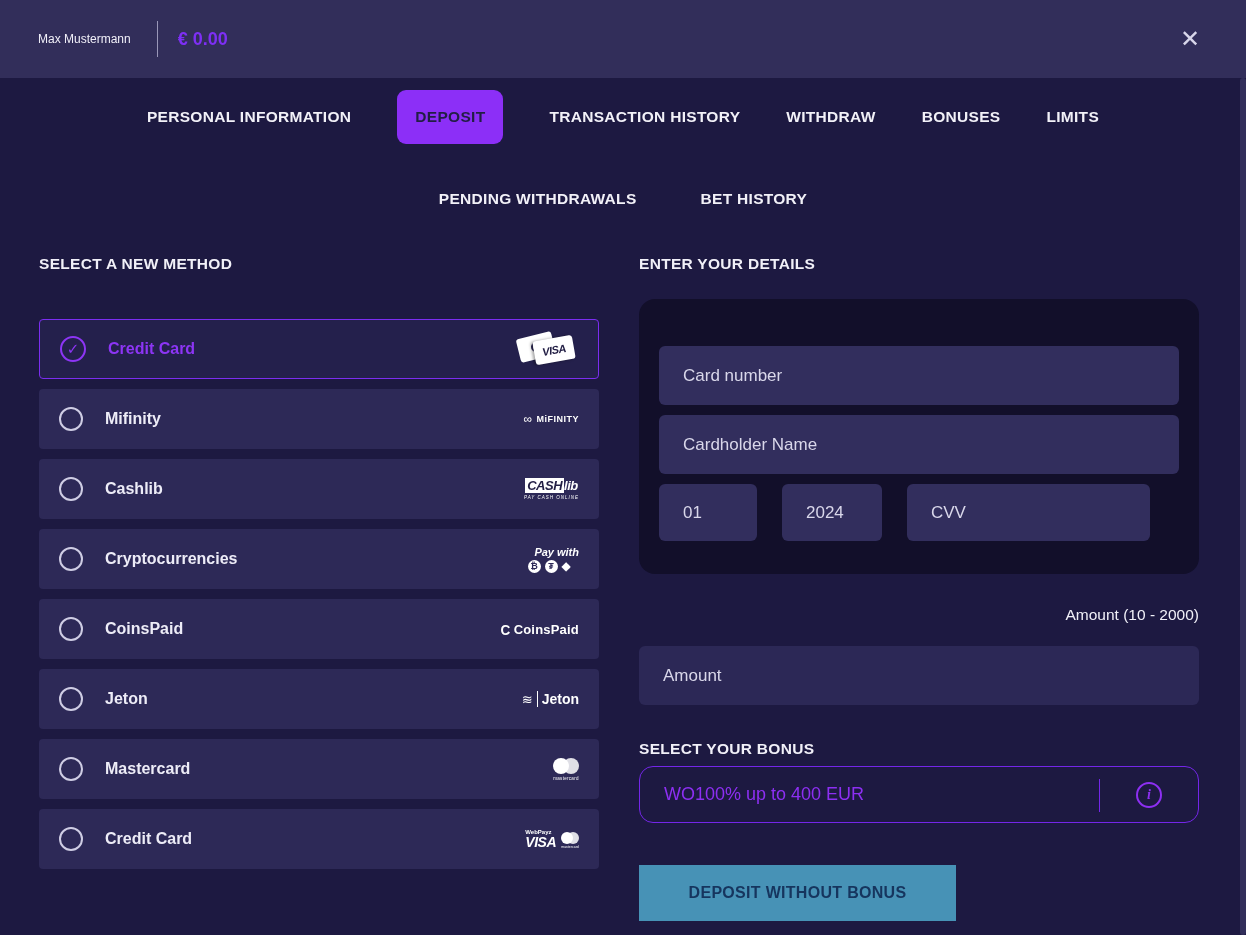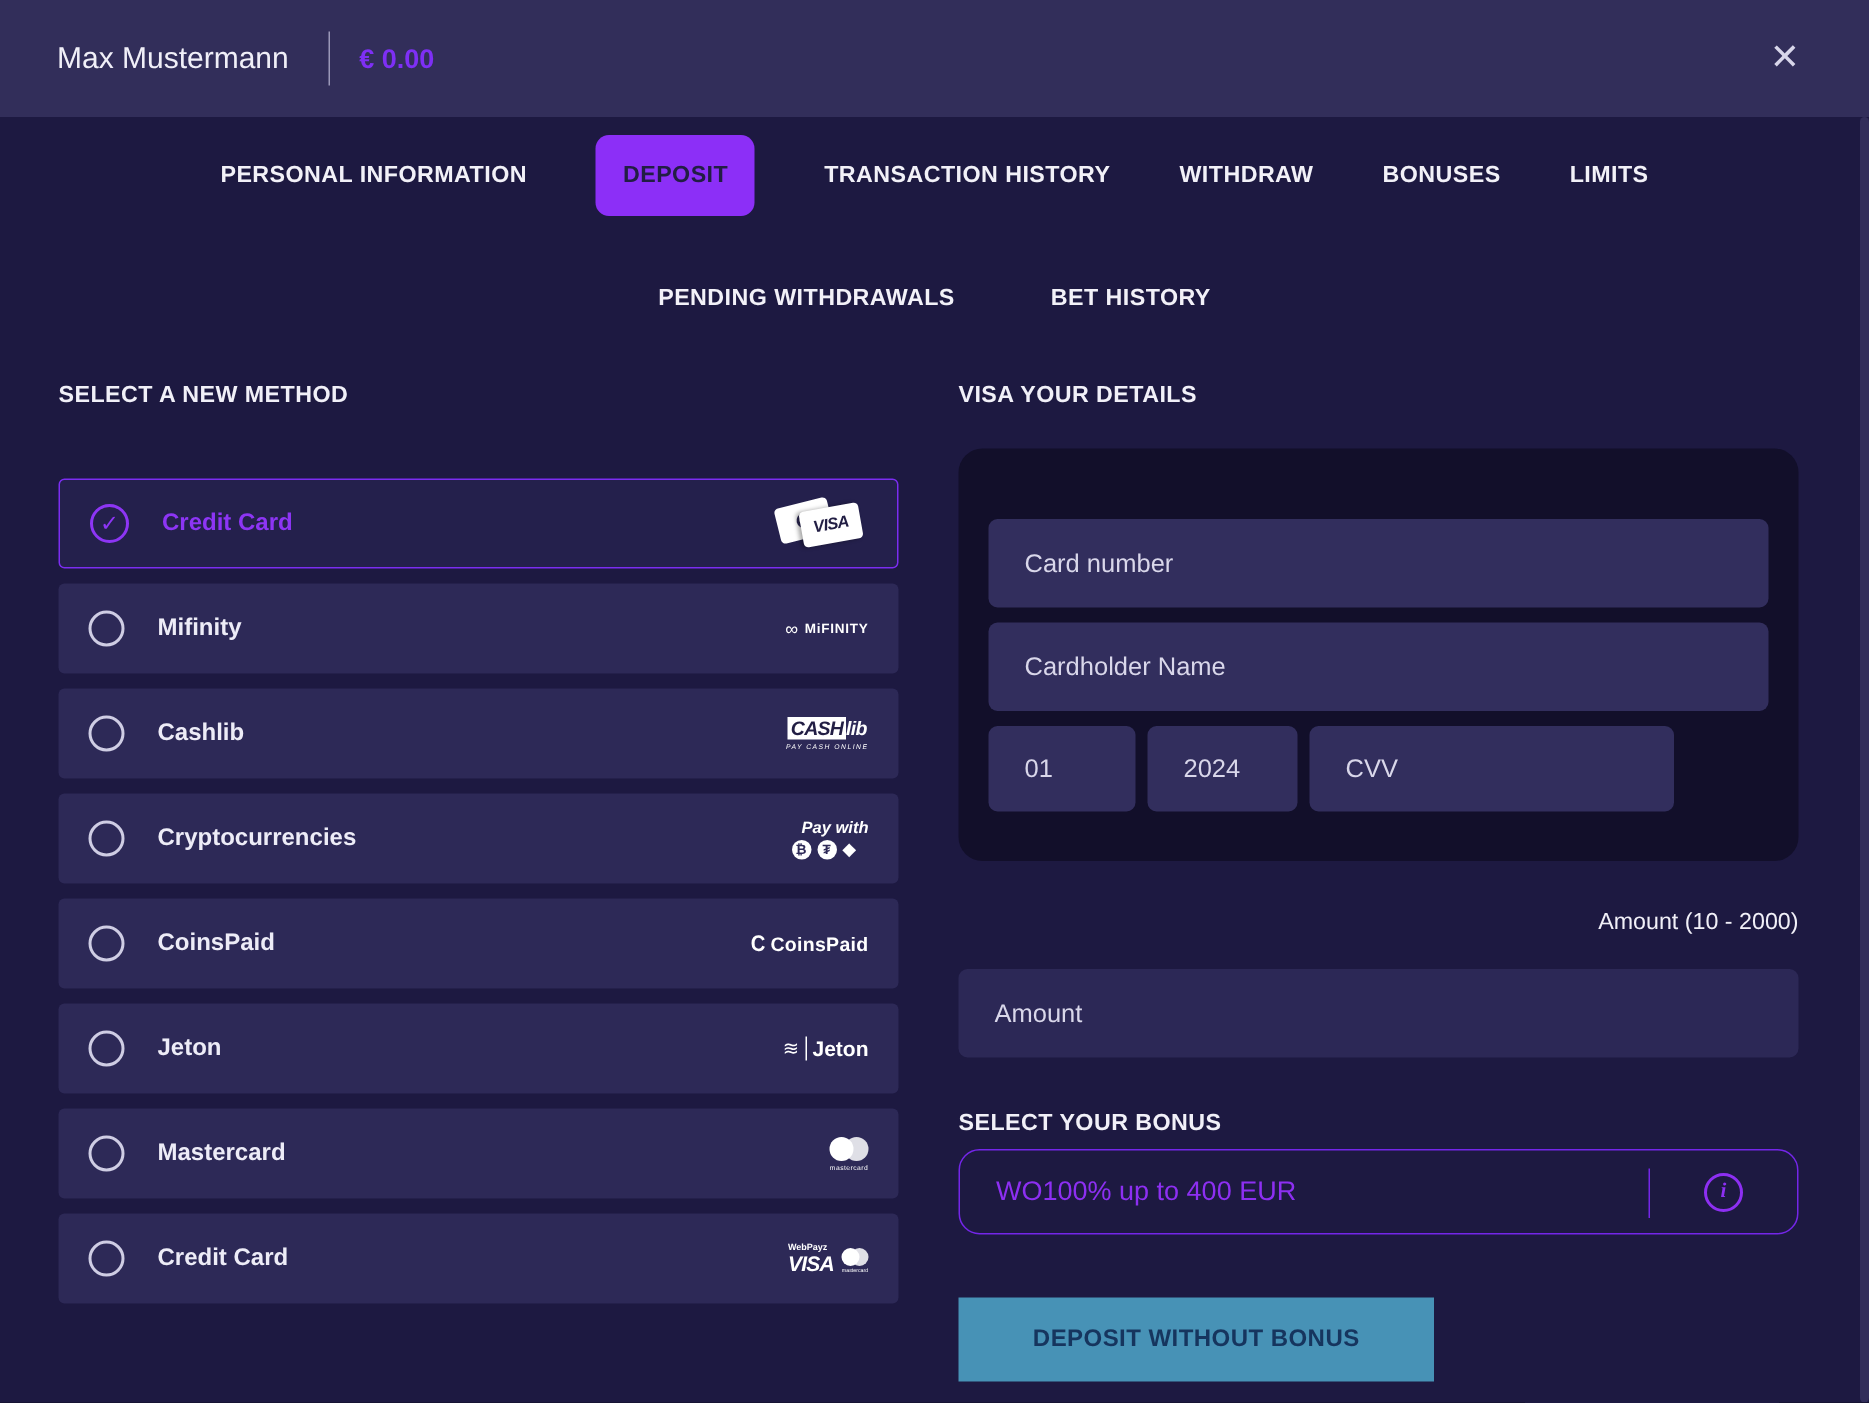--- a/index.html
+++ b/index.html
@@ -3,21 +3,21 @@
 <meta charset="utf-8">
 <style>
   * { margin:0; padding:0; box-sizing:border-box; }
   html,body { width:1246px; height:935px; background:#13102b; }
   body { font-family:"Liberation Sans","DejaVu Sans",sans-serif; overflow:hidden; }
   .app { position:relative; width:1246px; height:935px; background:#1d1941; overflow:hidden; }
 
   
   .topbar { position:absolute; top:0; left:0; width:1246px; height:78px; background:#322e5a;
             display:flex; align-items:center; padding:0 38px; }
-  .username { color:#f0eff8; font-size:20px; font-weight:500;text-align:right; }
+  .username { color:#f0eff8; font-size:12px; font-weight:500;text-align:right; }
   .hdr-divider { width:1px; height:36px; background:#9a97b8; margin:0 20px 0 26px; }
   .balance { color:#7e2ff5; font-size:18px; font-weight:700; }
   .close-btn { margin-left:auto; color:#d8d6ea; font-size:24px; font-weight:300; cursor:pointer;
                line-height:1; padding:4px 8px; }
 
   
   .tabs-row1 { position:absolute; top:90px; left:0; width:1246px; display:flex;
                justify-content:center; align-items:center; gap:46px; }
   .tabs-row2 { position:absolute; top:172px; left:0; width:1246px; display:flex;
                justify-content:center; align-items:center; gap:64px; }
@@ -93,21 +93,21 @@
   .logo-webpayz .mc-text { font-size:3.5px; margin-top:1px; }
 
   
   .details-card { margin-top:26px; width:560px; height:275px; background:#120f2a; border-radius:16px;
                   padding:47px 20px 0 20px; }
   .txt-input { display:block; width:100%; height:59px; background:#322e5d; border:none; border-radius:6px;
                color:#d9d7ea; font-size:17px; padding:0 24px; outline:none;
                font-family:"Liberation Sans","DejaVu Sans",sans-serif; }
   .txt-input::placeholder { color:#d9d7ea; opacity:1; }
   .details-card .txt-input { margin-bottom:10px; }
-  .expiry-row { display:flex; gap:8px; }
+  .expiry-row { display:flex; gap:25px; }
   .inp-month { width:98px; }
   .inp-year  { width:100px; }
   .inp-cvv   { width:243px; }
   .expiry-row .txt-input { height:57px; margin-bottom:0; }
 
   .amount-label { margin-top:32px; text-align:right; color:#f1f0f8; font-size:15.5px; }
   .amount-input { margin-top:22px; background:#2c2856; }
 
   .bonus-title { margin-top:35px; }
   .bonus-select { position:relative; margin-top:8px; width:560px; height:57px; border:1.5px solid #7426e8;
@@ -251,21 +251,21 @@
               </span>
             <span class="mc-text">mastercard</span>
           </span>
         </span>
       </div>
 
     </div>
   </div>
 
   <div class="col col-right">
-    <div class="section-title">VISA YOUR DETAILS</div>
+    <div class="section-title">ENTER YOUR DETAILS</div>
 
     <div class="details-card">
       <input class="txt-input" type="text" placeholder="Card number" style="">
       <input class="txt-input" type="text" placeholder="Cardholder Name" style="">
       <div class="expiry-row">
         <input class="txt-input inp-month" type="text" value="01" style="">
         <input class="txt-input inp-year" type="text" value="2024" style="">
         <input class="txt-input inp-cvv" type="text" placeholder="CVV" style="">
       </div>
     </div>

